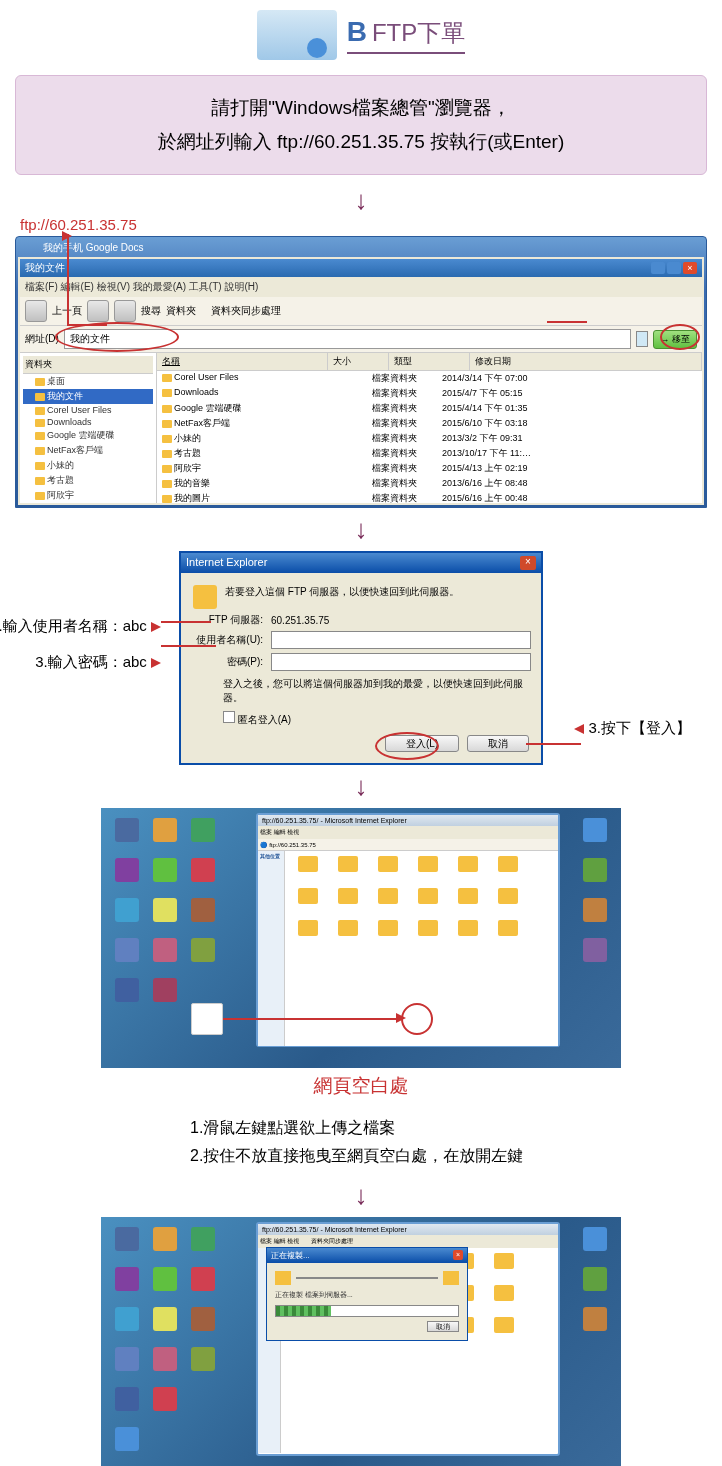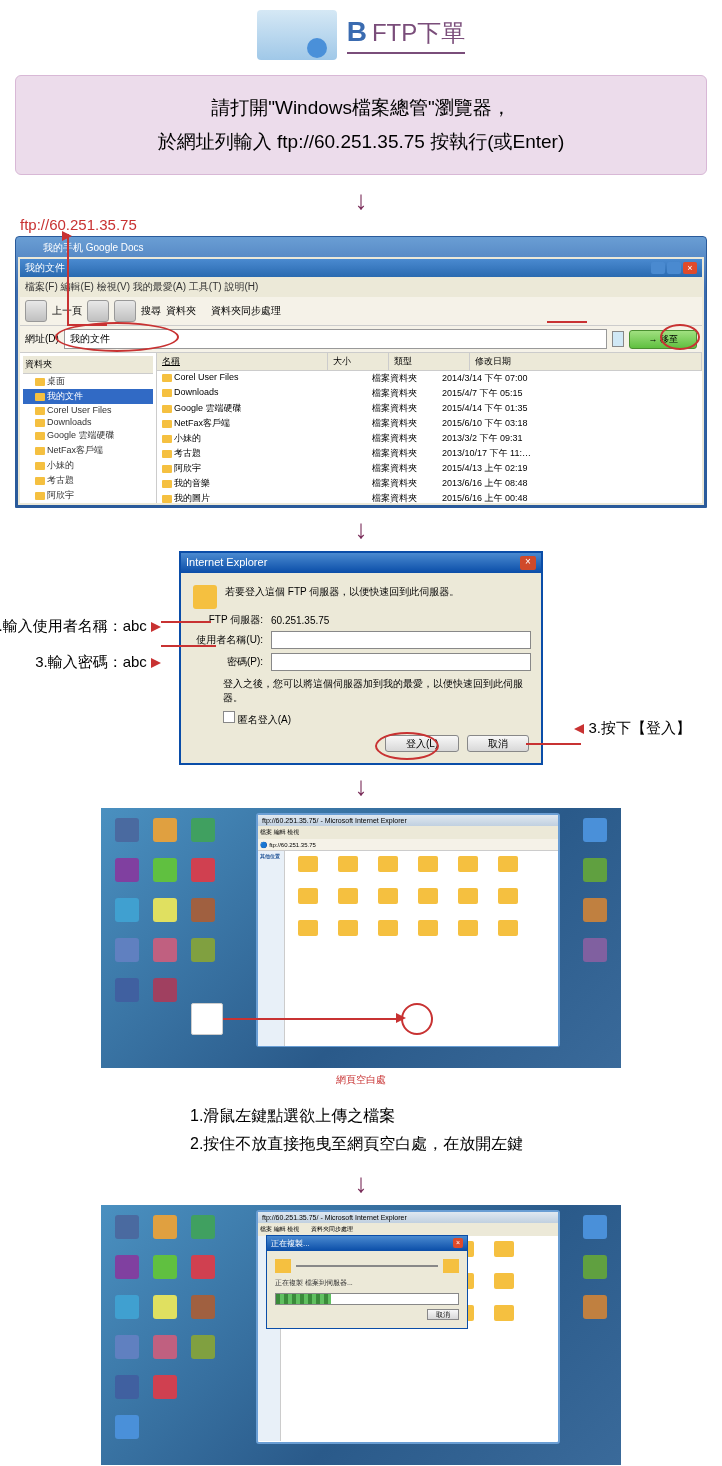--- a/index.html
+++ b/index.html
@@ -138,21 +138,21 @@
     flex: 1;
     background: #fff;
     border: 1px solid #999;
     padding: 2px 5px;
     font-size: 10px;
   }
   .go-btn {
     background: linear-gradient(180deg, #a0e080, #60c040);
     border: 1px solid #4a9030;
     border-radius: 3px;
-    padding: 2px 18px;
+    padding: 2px 6px;
     font-size: 9px;
     color: #000;
   }
   .circle-red {
     border: 2px solid #c83232;
     border-radius: 50%;
     position: absolute;
   }
   .file-area {
     display: flex;
@@ -369,21 +369,21 @@
     position: absolute;
     width: 30px;
     height: 30px;
     background: #fff;
     border: 1px solid #ccc;
     border-radius: 2px;
   }
   .bottom-label {
     text-align: center;
     color: #c83232;
-    font-size: 10px;
+    font-size: 19px;
     margin-top: 5px;
   }
   .instructions {
     font-size: 16px;
     padding: 15px 0 5px 180px;
     line-height: 1.7;
   }
   .copy-dialog {
     position: absolute;
     width: 200px;

